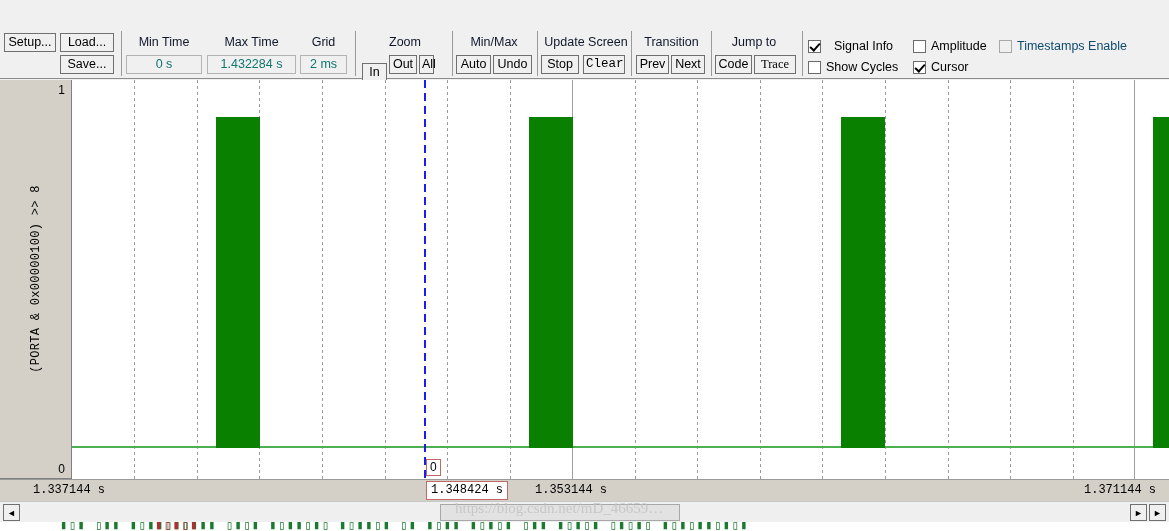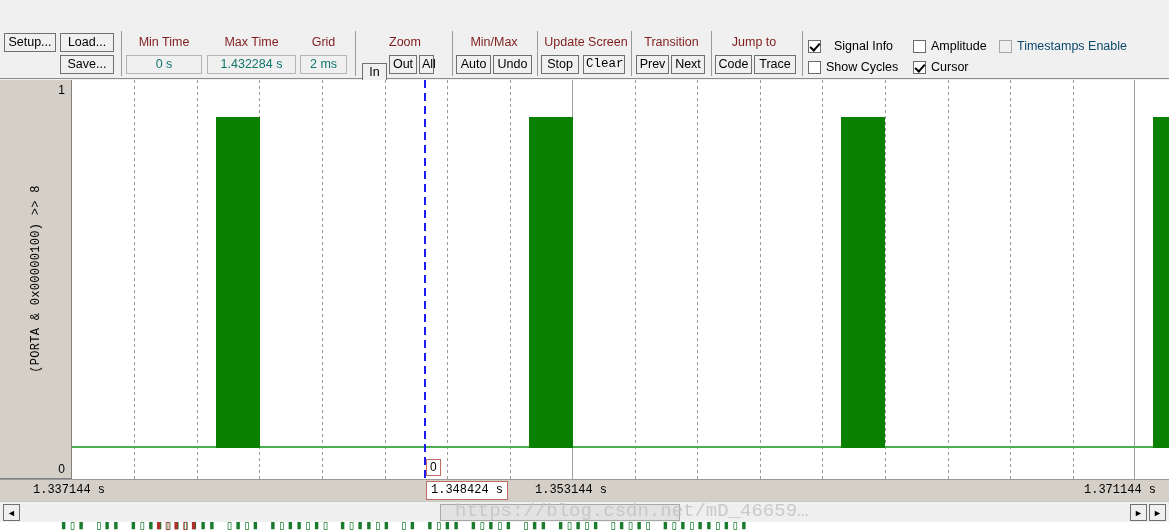--- a/index.html
+++ b/index.html
@@ -40,21 +40,21 @@
 
   .btn{
     position:absolute;
     background:#f0f0f0;border:1px solid #707070;
     font-family:"Liberation Sans", sans-serif;font-size:12.5px;
     color:#000;text-align:center;box-sizing:border-box;
     cursor:pointer;line-height:17px;height:19px;
     padding:0 2px;white-space:nowrap;
   }
   .lbl{
-    position:absolute;font-size:12.5px;color:#7f1d1d;white-space:nowrap;
+    position:absolute;font-size:12.5px;color:#0f172a;white-space:nowrap;
     text-align:center;
   }
   .fieldbox{
     position:absolute;height:19px;line-height:17px;
     background:#f0f0f0;border:1px solid #b4b4b4;
     text-align:center;font-size:12.5px;box-sizing:border-box;
     color:#0f766e;white-space:nowrap;
   }
 
   
@@ -131,21 +131,21 @@
     position:absolute;top:2px;width:17px;height:17px;
     background:#f0f0f0;border:1px solid #707070;box-sizing:border-box;
     display:flex;align-items:center;justify-content:center;
     font-size:9px;cursor:pointer;color:#000;
   }
   .strack{position:absolute;top:2px;height:17px;background:#efefef;}
   .sthumb{position:absolute;top:2px;height:17px;background:#e2e2e2;border:1px solid #a8a8a8;box-sizing:border-box;}
 
   .watermark{
     position:absolute;left:455px;top:500px;width:420px;height:24px;
-    color:#c3c3c3;font-size:19px;font-family:Liberation Mono, monospace;
+    color:#c3c3c3;font-size:15px;font-family:Liberation Serif, serif;
     white-space:nowrap;pointer-events:none;opacity:.85;
   }
   .bottomstrip{
     position:absolute;left:0;top:522px;width:1169px;height:9px;
     background:#fff;overflow:hidden;
   }
   .bottomstrip .g{
     position:absolute;top:-4px;left:60px;color:#1a7a2e;font-size:12px;
     font-family:"Liberation Mono",monospace;letter-spacing:1.5px;white-space:nowrap;
   }
@@ -193,21 +193,21 @@
     <div class="btn" style="left:583px;top:26px;width:42px;font-family:Liberation Mono, monospace;">Clear</div>
     <div class="tsep" style="left:631px;"></div>
 
     <div class="lbl" style="left:634px;top:6px;width:75px;">Transition</div>
     <div class="btn" style="left:636px;top:26px;width:33px;">Prev</div>
     <div class="btn" style="left:671px;top:26px;width:34px;">Next</div>
     <div class="tsep" style="left:711px;"></div>
 
     <div class="lbl" style="left:714px;top:6px;width:80px;">Jump to</div>
     <div class="btn" style="left:715px;top:26px;width:37px;">Code</div>
-    <div class="btn" style="left:754px;top:26px;width:42px;">Trace</div>
+    <div class="btn" style="left:754px;top:26px;width:42px;font-family:Liberation Serif, serif;">Trace</div>
     <div class="tsep" style="left:802px;"></div>
 
     <div class="cbrow" style="left:808px;top:10px;gap:8px;">
       <span class="cbox checked"></span>
       <span class="cbl">Signal Info</span>
     </div>
     <div class="cbrow" style="left:808px;top:31px;">
       <span class="cbox"></span>
       <span class="cbl">Show Cycles</span>
     </div>

